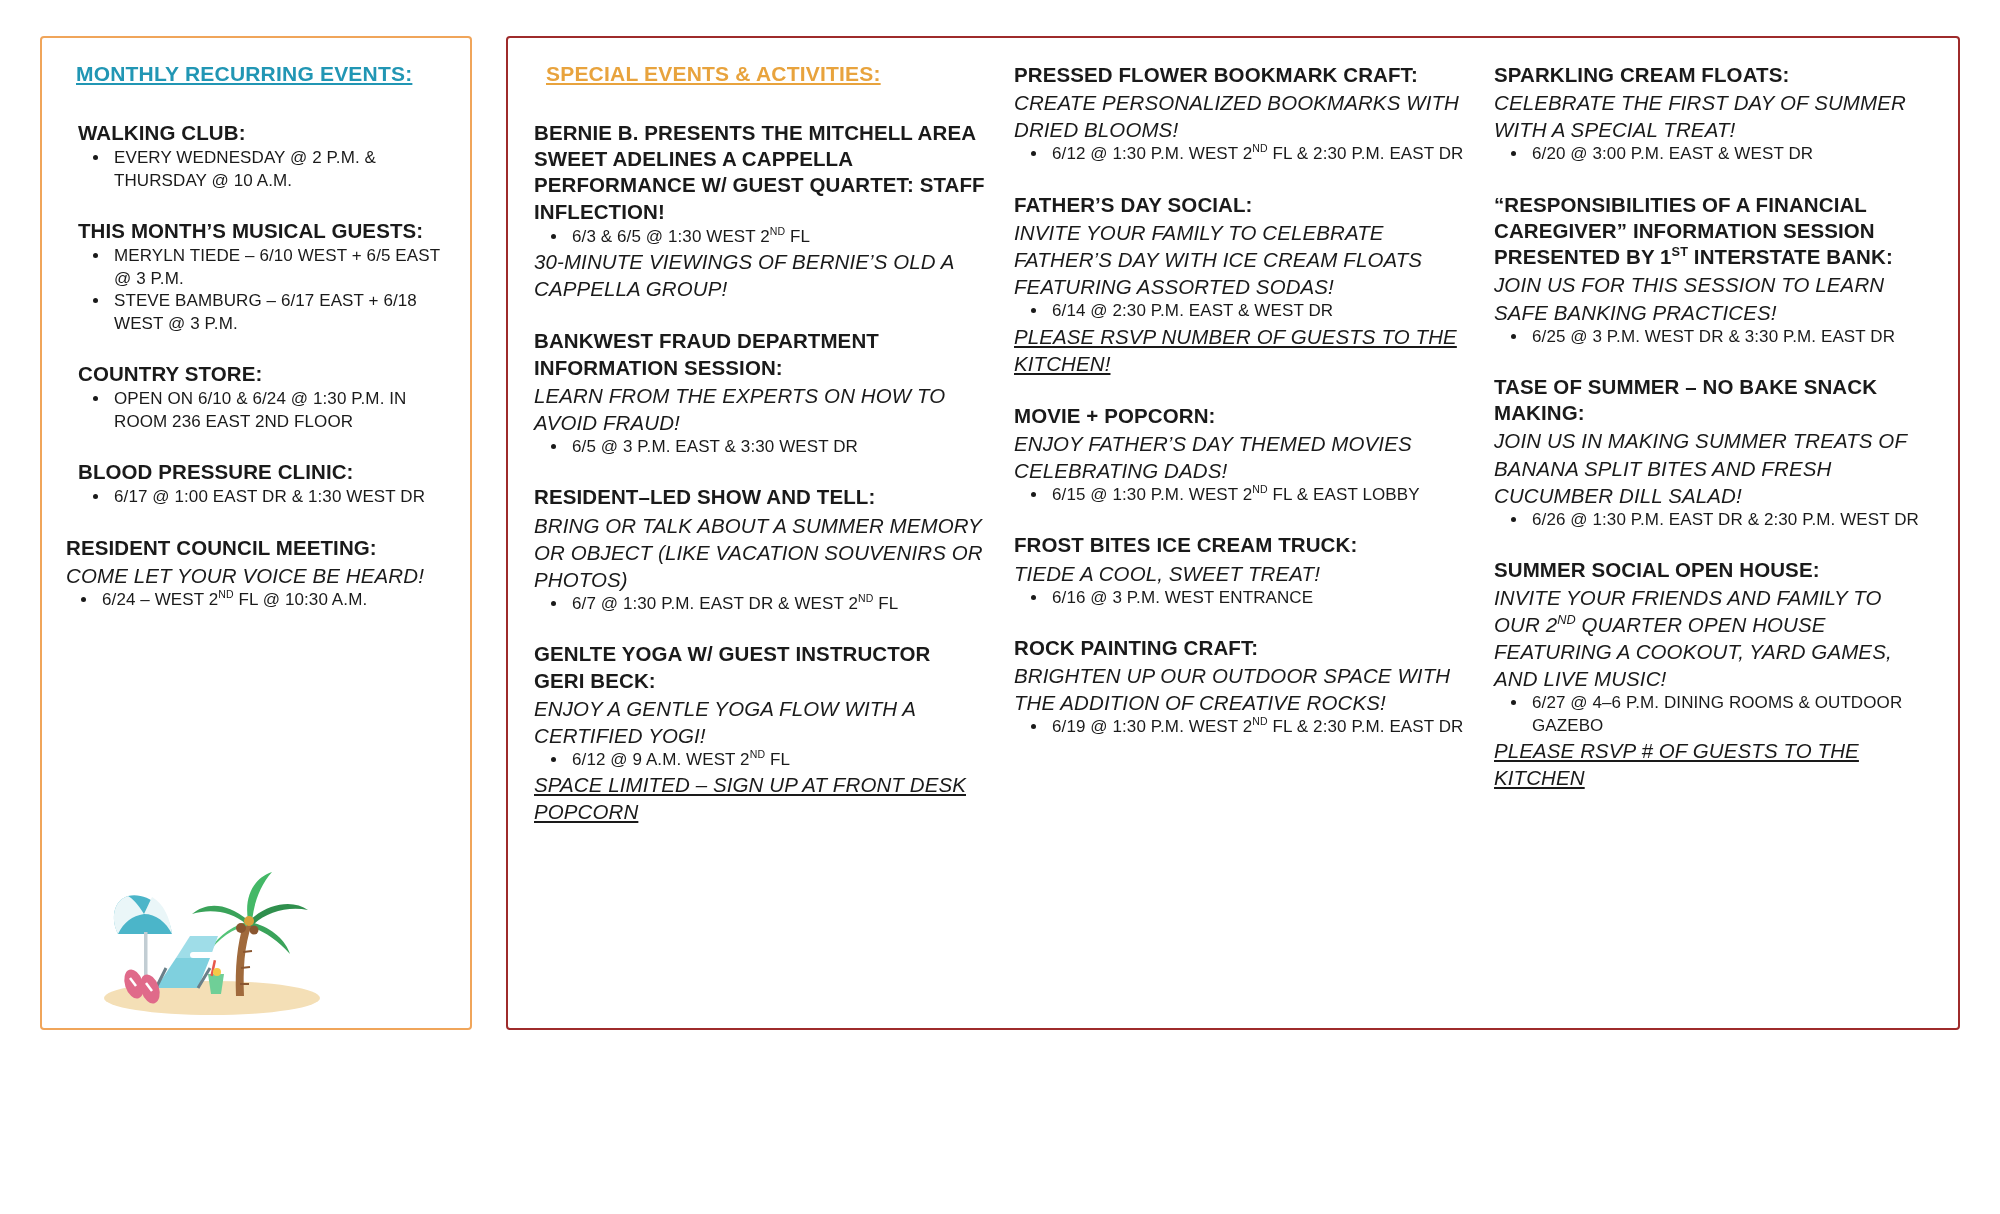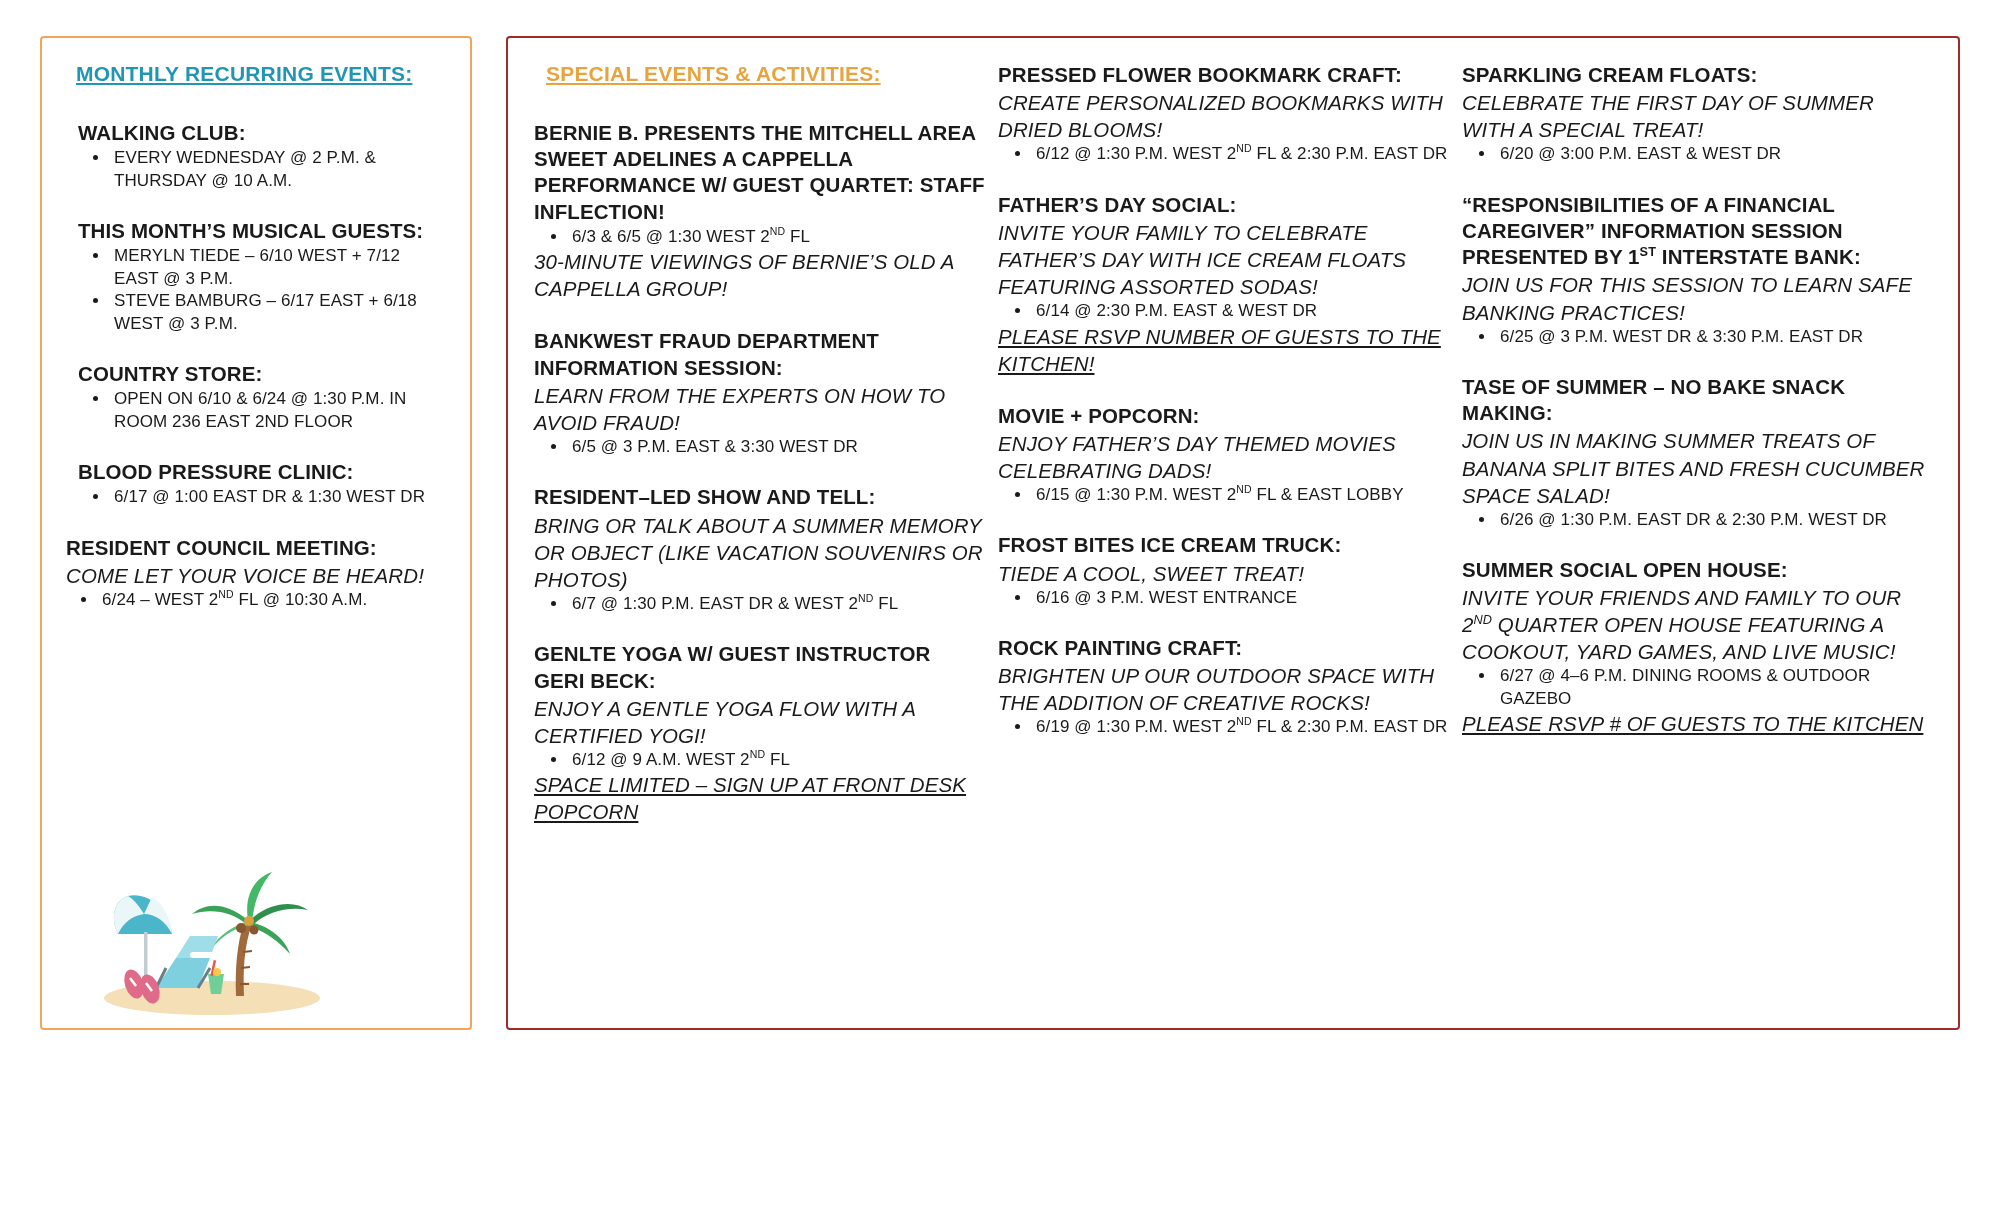--- a/index.html
+++ b/index.html
@@ -36,21 +36,21 @@
   }
 
   
   .right-panel {
     flex: 1 1 auto;
     border: 2px solid #9e2b2b;
     border-radius: 4px;
     box-sizing: border-box;
     padding: 24px 26px 10px 26px;
     display: flex;
-    gap: 12px;
+    gap: 28px;
   }
   .col {
     flex: 1 1 0;
     min-width: 0;
   }
   .col-1 { flex: 0 0 452px; }
   .col-2 { flex: 0 0 452px; }
   .col-3 { flex: 1 1 auto; }
 
   .section-title {
@@ -138,21 +138,21 @@
       <div class="entry">
         <div class="entry-head">WALKING CLUB:</div>
         <ul class="bullets">
           <li>EVERY WEDNESDAY @ 2 P.M. &amp; THURSDAY @ 10 A.M.</li>
         </ul>
       </div>
 
       <div class="entry">
         <div class="entry-head">THIS MONTH’S MUSICAL GUESTS:</div>
         <ul class="bullets">
-          <li>MERYLN TIEDE – 6/10 WEST + 7/12 EAST @ 3 P.M.</li>
+          <li>MERYLN TIEDE – 6/10 WEST + 6/5 EAST @ 3 P.M.</li>
           <li>STEVE BAMBURG – 6/17 EAST + 6/18 WEST @ 3 P.M.</li>
         </ul>
       </div>
 
       <div class="entry">
         <div class="entry-head">COUNTRY STORE:</div>
         <ul class="bullets">
           <li>OPEN ON 6/10 &amp; 6/24 @ 1:30 P.M. IN ROOM 236 EAST 2ND FLOOR</li>
         </ul>
       </div>
@@ -307,21 +307,21 @@
       <div class="entry">
         <div class="entry-head">“RESPONSIBILITIES OF A FINANCIAL CAREGIVER” INFORMATION SESSION PRESENTED BY 1<sup>ST</sup> INTERSTATE BANK:</div>
         <div class="entry-body">JOIN US FOR THIS SESSION TO LEARN SAFE BANKING PRACTICES!</div>
         <ul class="bullets">
           <li>6/25 @ 3 P.M. WEST DR &amp; 3:30 P.M. EAST DR</li>
         </ul>
       </div>
 
       <div class="entry">
         <div class="entry-head">TASE OF SUMMER – NO BAKE SNACK MAKING:</div>
-        <div class="entry-body">JOIN US IN MAKING SUMMER TREATS OF BANANA SPLIT BITES AND FRESH CUCUMBER SPACE SALAD!</div>
+        <div class="entry-body">JOIN US IN MAKING SUMMER TREATS OF BANANA SPLIT BITES AND FRESH CUCUMBER DILL SALAD!</div>
         <ul class="bullets">
           <li>6/26 @ 1:30 P.M. EAST DR &amp; 2:30 P.M. WEST DR</li>
         </ul>
       </div>
 
       <div class="entry">
         <div class="entry-head">SUMMER SOCIAL OPEN HOUSE:</div>
         <div class="entry-body">INVITE YOUR FRIENDS AND FAMILY TO OUR 2<sup>ND</sup> QUARTER OPEN HOUSE FEATURING A COOKOUT, YARD GAMES, AND LIVE MUSIC!</div>
         <ul class="bullets">
           <li>6/27 @ 4–6 P.M. DINING ROOMS &amp; OUTDOOR GAZEBO</li>

